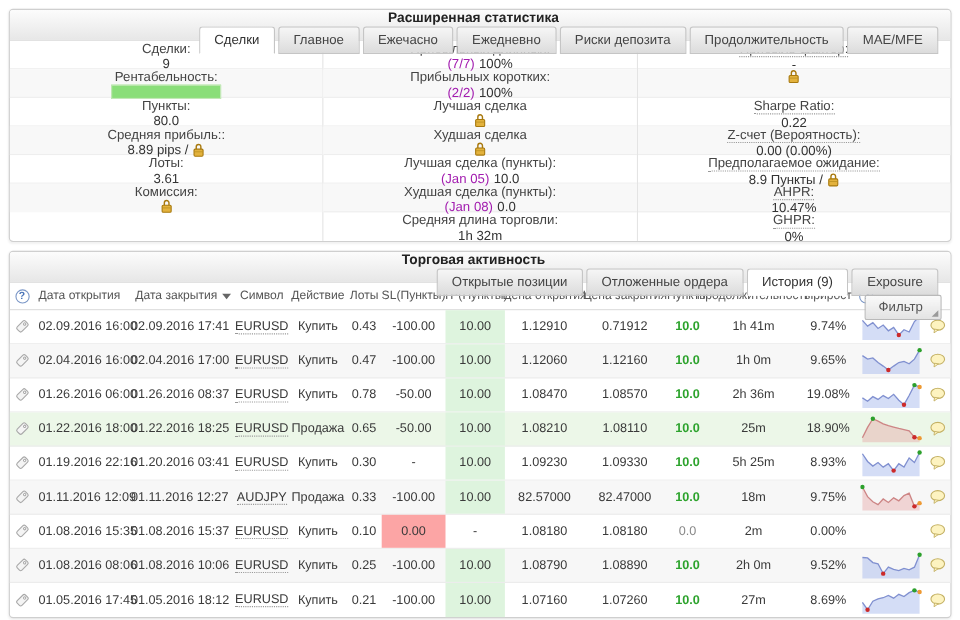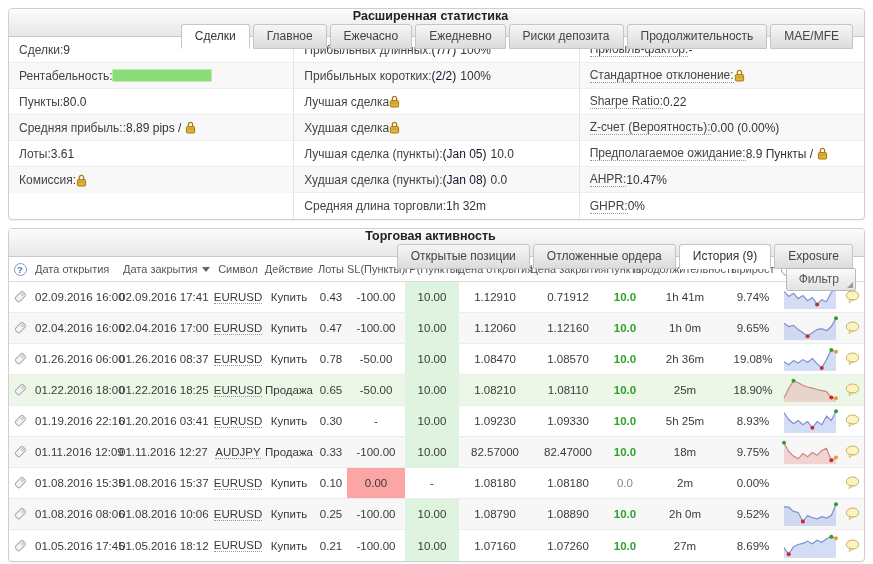--- a/index.html
+++ b/index.html
@@ -20,27 +20,27 @@
     border:1px solid #b9b9b9; border-radius:2px; background:linear-gradient(#fafafa,#e3e3e3);
     font-size:12px; color:#555; cursor:pointer; }
   .filter-btn .corner { position:absolute; right:2px; bottom:2px; width:0; height:0;
     border-left:6px solid transparent; border-bottom:6px solid #9a9a9a; }
 
   
   .stats { display:flex; }
   .stats-col { flex:1; border-right:1px solid #e4e4e4; }
   .stats-col:last-child { border-right:none; }
   .stat-row { display:flex; justify-content:flex-start; align-items:center; height:26px; padding:0 10px;
-    border-bottom:1px solid #eee; }
+    border-bottom:1px solid #eee;flex-direction:column; }
   .stats-col .stat-row:nth-child(even) { background:#f8f8f8; }
   .stats-col .stat-row:last-child { border-bottom:none; }
   .stat-label { color:#444; white-space:nowrap; }
   .stat-label.tip { border-bottom:1px dotted #999; cursor:help; }
   .stat-value { display:flex; align-items:center; gap:4px; color:#333; white-space:nowrap; }
-  .muted { color:#0f172a; }
+  .muted { color:#a21caf; }
   .perf-bar { display:inline-block; width:100px; height:13px; border:1px solid #c2e8b6; }
 
   
   .tgrid { display:grid; grid-template-columns:22px 88px 94px 50px 52px 32px 58px 54px 72px 74px 40px 80px 56px 60px 23px; align-items:stretch; }
   .t-headrow { height:25px; border-bottom:1px solid #ddd; font-size:11px; color:#555; }
   .t-row { height:31px; border-bottom:1px solid #ececec; font-size:11.5px; color:#3a3a3a; }
   .t-row:nth-child(even) { background:#f7f7f7; }
   .t-row:last-child { border-bottom:none; }
   .c { display:flex; align-items:center; justify-content:center; white-space:nowrap; overflow:visible; }
   .c.left { justify-content:flex-start; }
@@ -180,21 +180,20 @@
         </div>
       </div>
       <div class="stats-col">
         <div class="stat-row">
           <span class="stat-label tip">Прибыль-фактор:</span>
           <span class="stat-value">
             <span>-</span>
           </span>
         </div>
         <div class="stat-row">
-          <span class="stat-label tip">Стандартное отклонение:</span>
           <span class="stat-value">
             <span class="icon-btn">
               <svg width="11" height="13" viewBox="0 0 11 13">
                 <path d="M3.4 6V3.4a2.1 2.1 0 0 1 4.2 0V6" fill="none" stroke="#a8790e" stroke-width="1.3"></path>
                 <rect x="1.4" y="5.6" width="8.2" height="6.4" rx="1" fill="#e3b23d" stroke="#a8790e" stroke-width="1"></rect>
                 <line x1="1.8" y1="8" x2="9.2" y2="8" stroke="#b98f1e" stroke-width="0.7"></line>
               </svg>
             </span>
           </span>
         </div>

